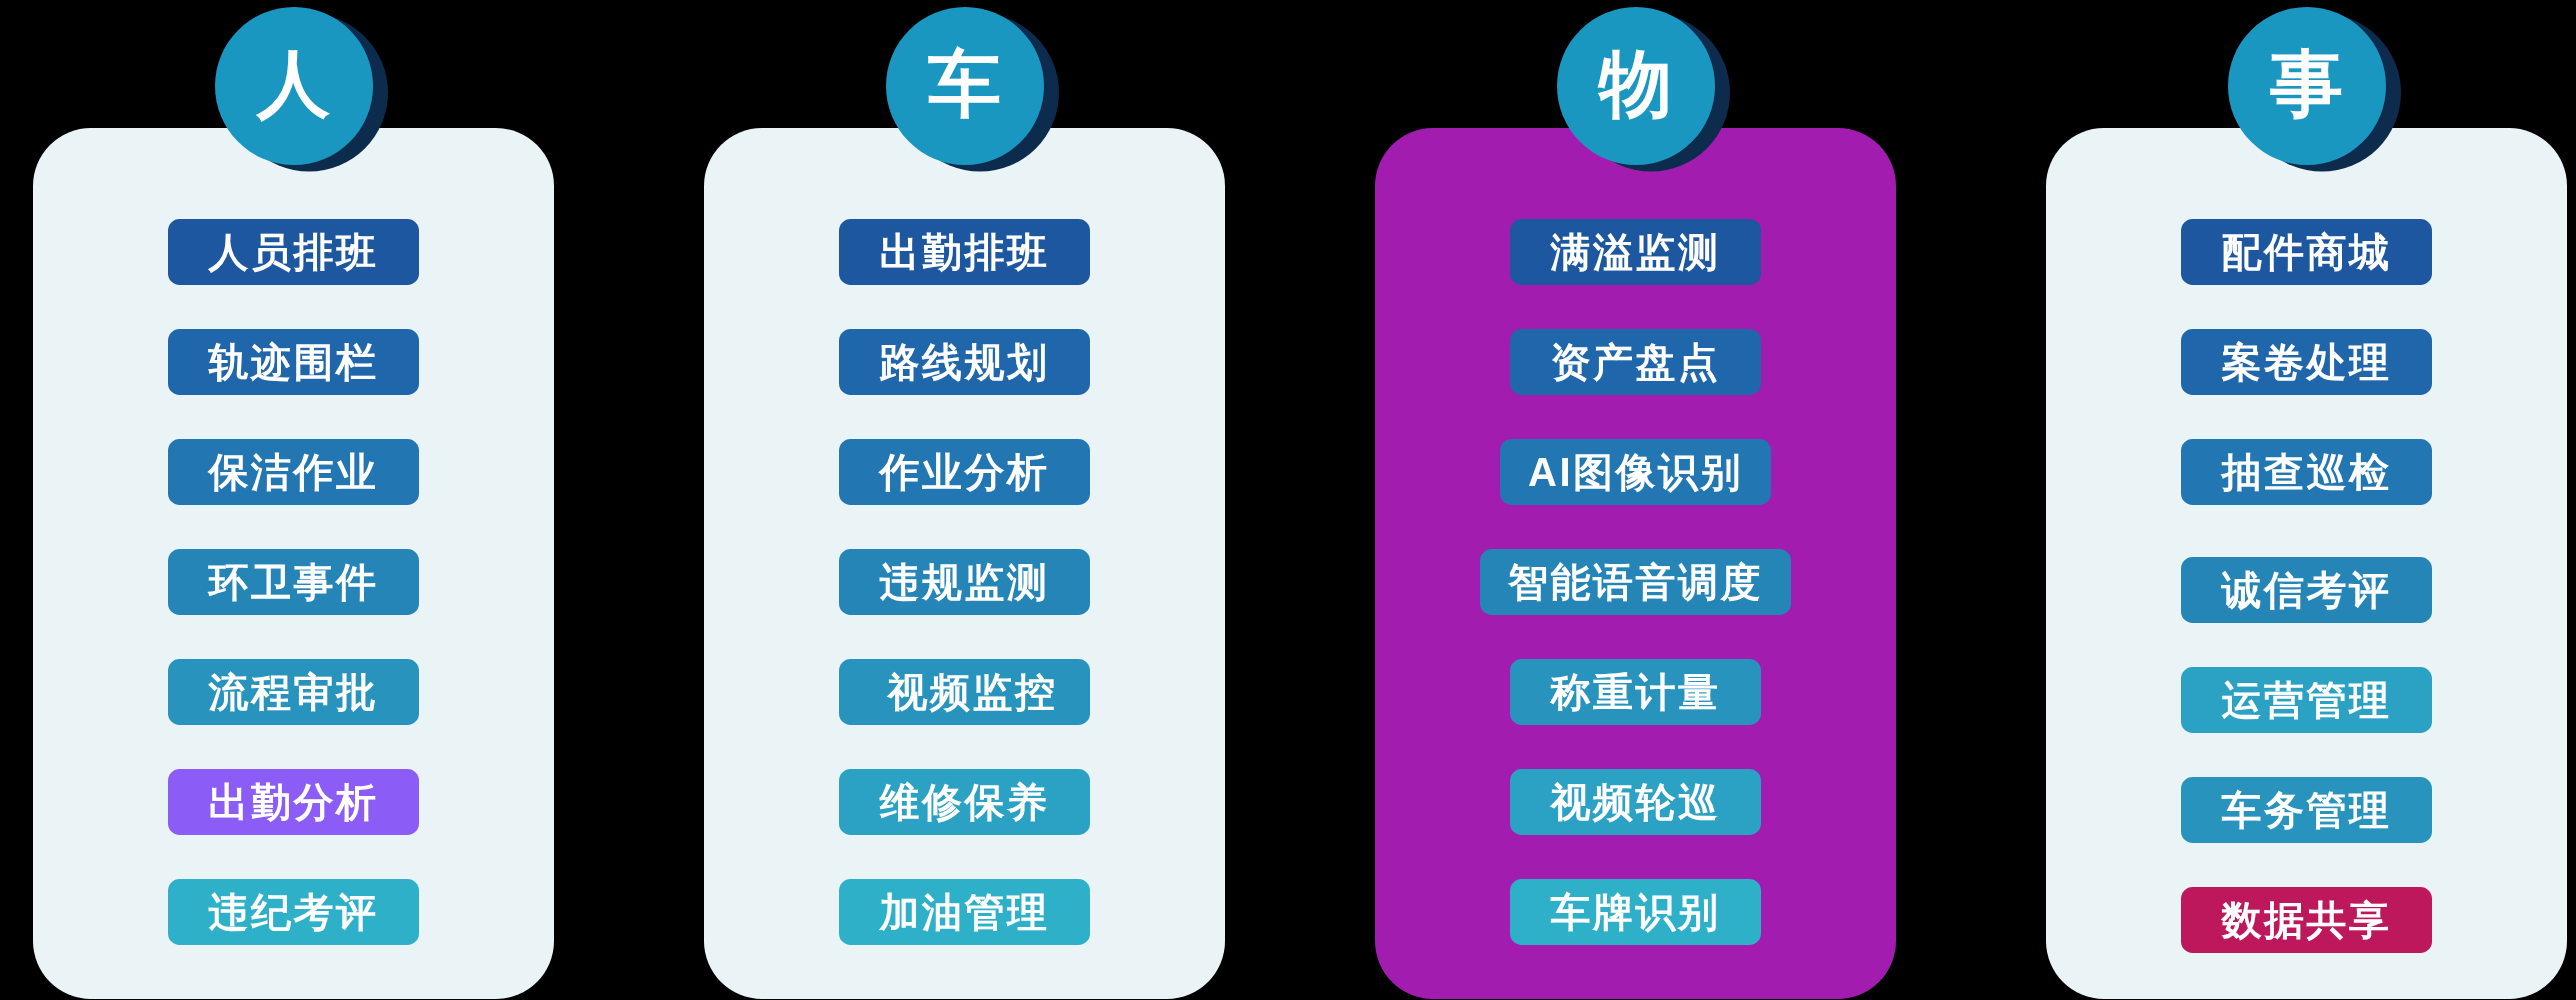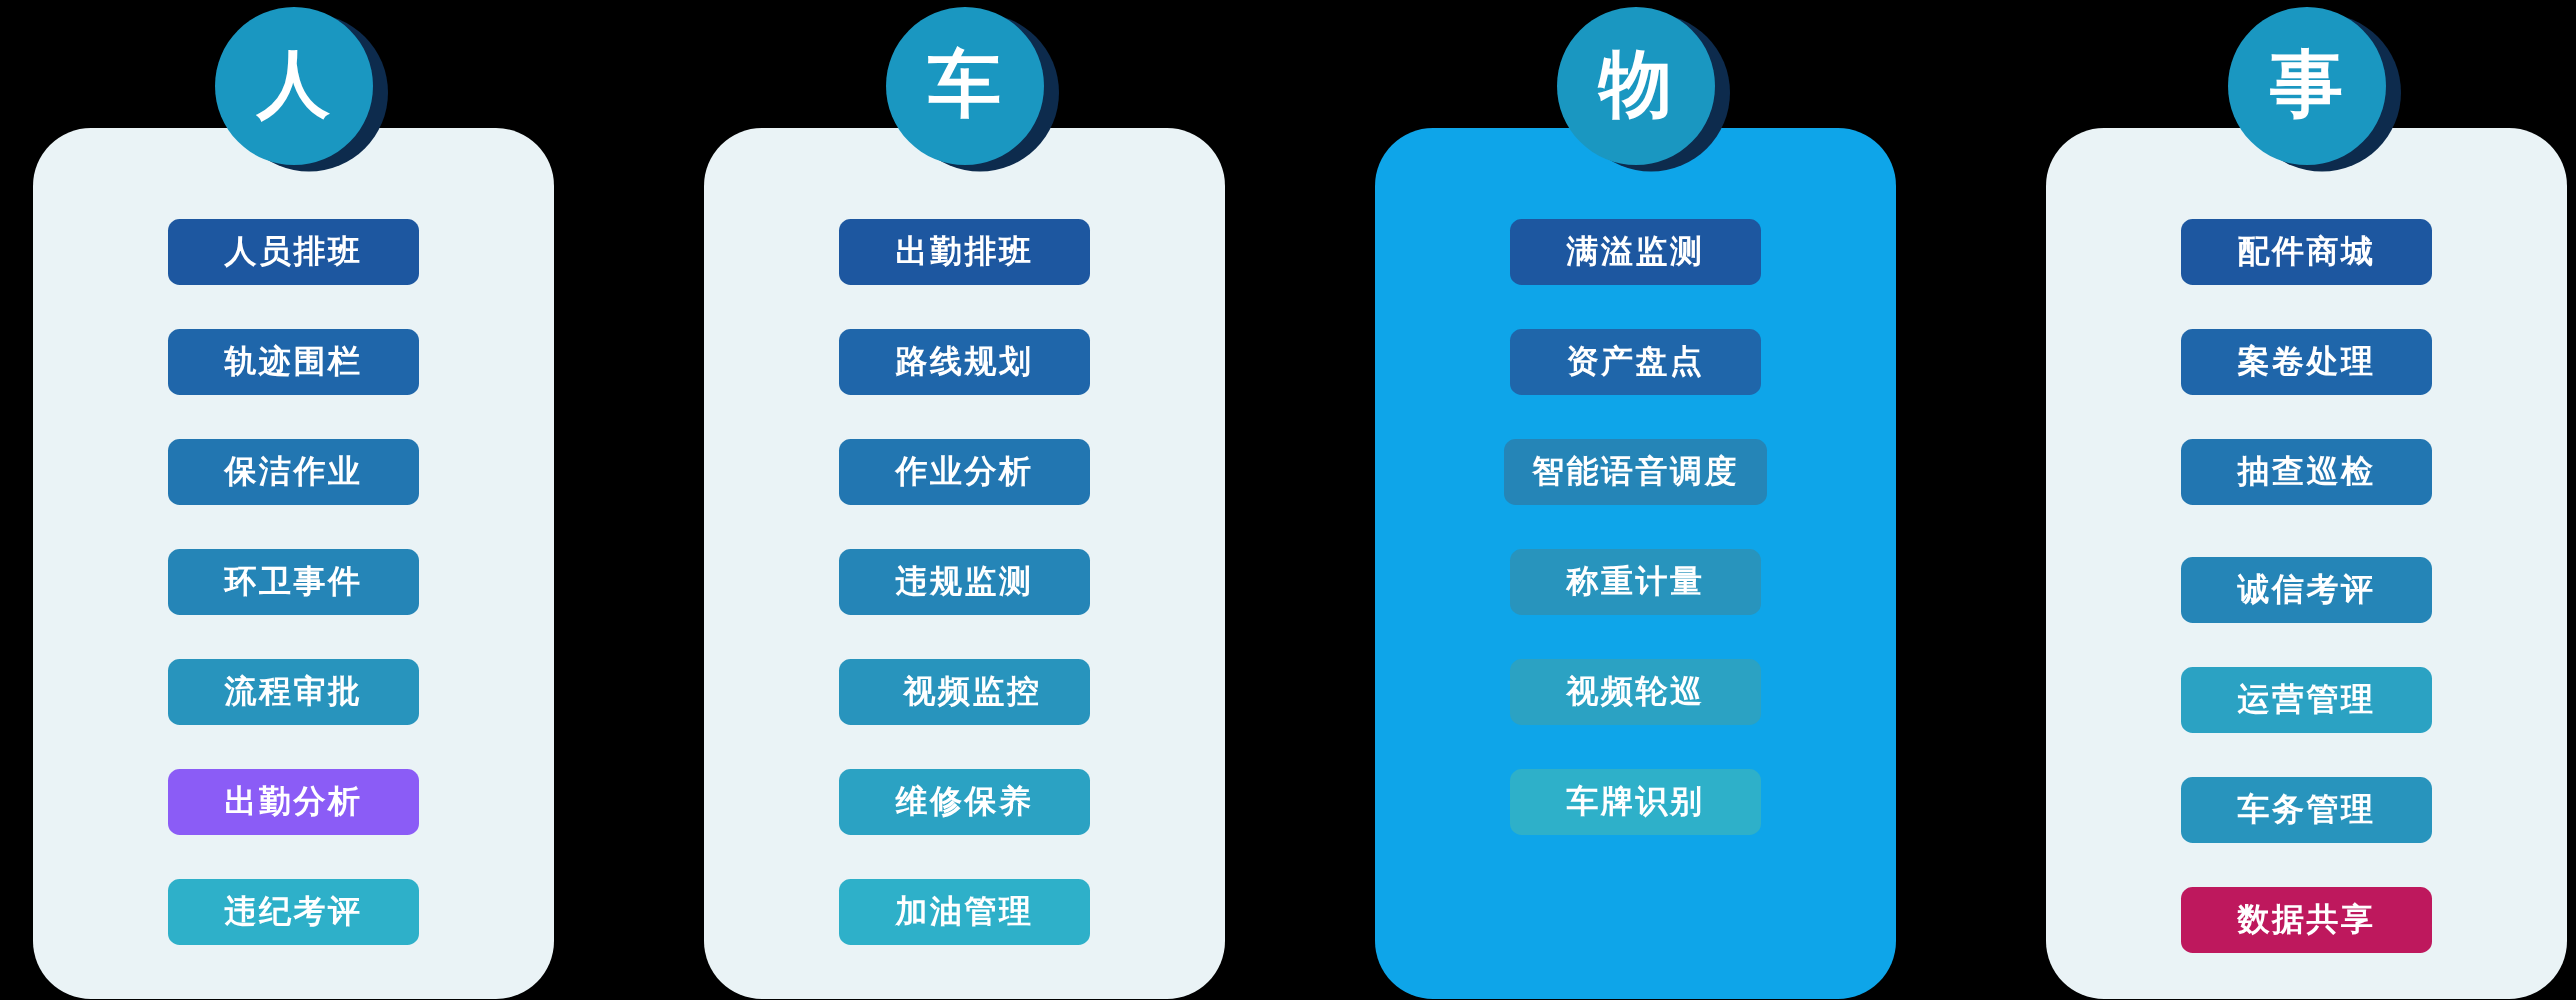--- a/index.html
+++ b/index.html
@@ -56,21 +56,21 @@
   .pill {
     min-width: 251px;
     height: 66px;
     padding: 0 28px;
     border-radius: 11.6px;
     box-sizing: border-box;
     display: flex;
     align-items: center;
     justify-content: center;
     color: #ffffff;
-    font-size: 32px;
+    font-size: 40px;
     font-weight: bold;
     letter-spacing: 2.5px;
     white-space: nowrap;
     background: #1d57a0;
   }
 </style>
 </head>
 <body style="background: rgb(0, 0, 0);">
 
 <div class="board">
@@ -96,23 +96,24 @@
       <div class="pill" style="background: rgb(34, 118, 177); color: rgb(255, 255, 255);">作业分析</div>
       <div class="pill" style="background: rgb(37, 133, 183); color: rgb(255, 255, 255);">违规监测</div>
       <div class="pill" style="background: rgb(40, 148, 189); color: rgb(255, 255, 255); padding-left: 44px;">视频监控</div>
       <div class="pill" style="background: rgb(43, 162, 195); color: rgb(255, 255, 255);">维修保养</div>
       <div class="pill" style="background: rgb(46, 176, 201); color: rgb(255, 255, 255);">加油管理</div>
     </div>
   </div>
 
   <div class="column">
     <div class="badge" style="background: rgb(26, 151, 193); color: rgb(255, 255, 255); box-shadow: rgb(13, 43, 77) 15px 6.6px 0px 0px;">物</div>
-    <div class="card" style="background: #0ea5e9;">
+    <div class="card" style="background: #a21caf;">
       <div class="pill" style="background: rgb(29, 87, 160); color: rgb(255, 255, 255);">满溢监测</div>
       <div class="pill" style="background: rgb(31, 102, 170); color: rgb(255, 255, 255);">资产盘点</div>
+      <div class="pill" style="background: rgb(34, 118, 177); color: rgb(255, 255, 255);">AI图像识别</div>
       <div class="pill" style="background: rgb(37, 133, 183); color: rgb(255, 255, 255);">智能语音调度</div>
       <div class="pill" style="background: rgb(40, 148, 189); color: rgb(255, 255, 255);">称重计量</div>
       <div class="pill" style="background: rgb(43, 162, 195); color: rgb(255, 255, 255);">视频轮巡</div>
       <div class="pill" style="background: rgb(46, 176, 201); color: rgb(255, 255, 255);">车牌识别</div>
     </div>
   </div>
 
   <div class="column">
     <div class="badge" style="background: rgb(26, 151, 193); color: rgb(255, 255, 255); box-shadow: rgb(13, 43, 77) 15px 6.6px 0px 0px;">事</div>
     <div class="card" style="background: rgb(234, 243, 246);">

